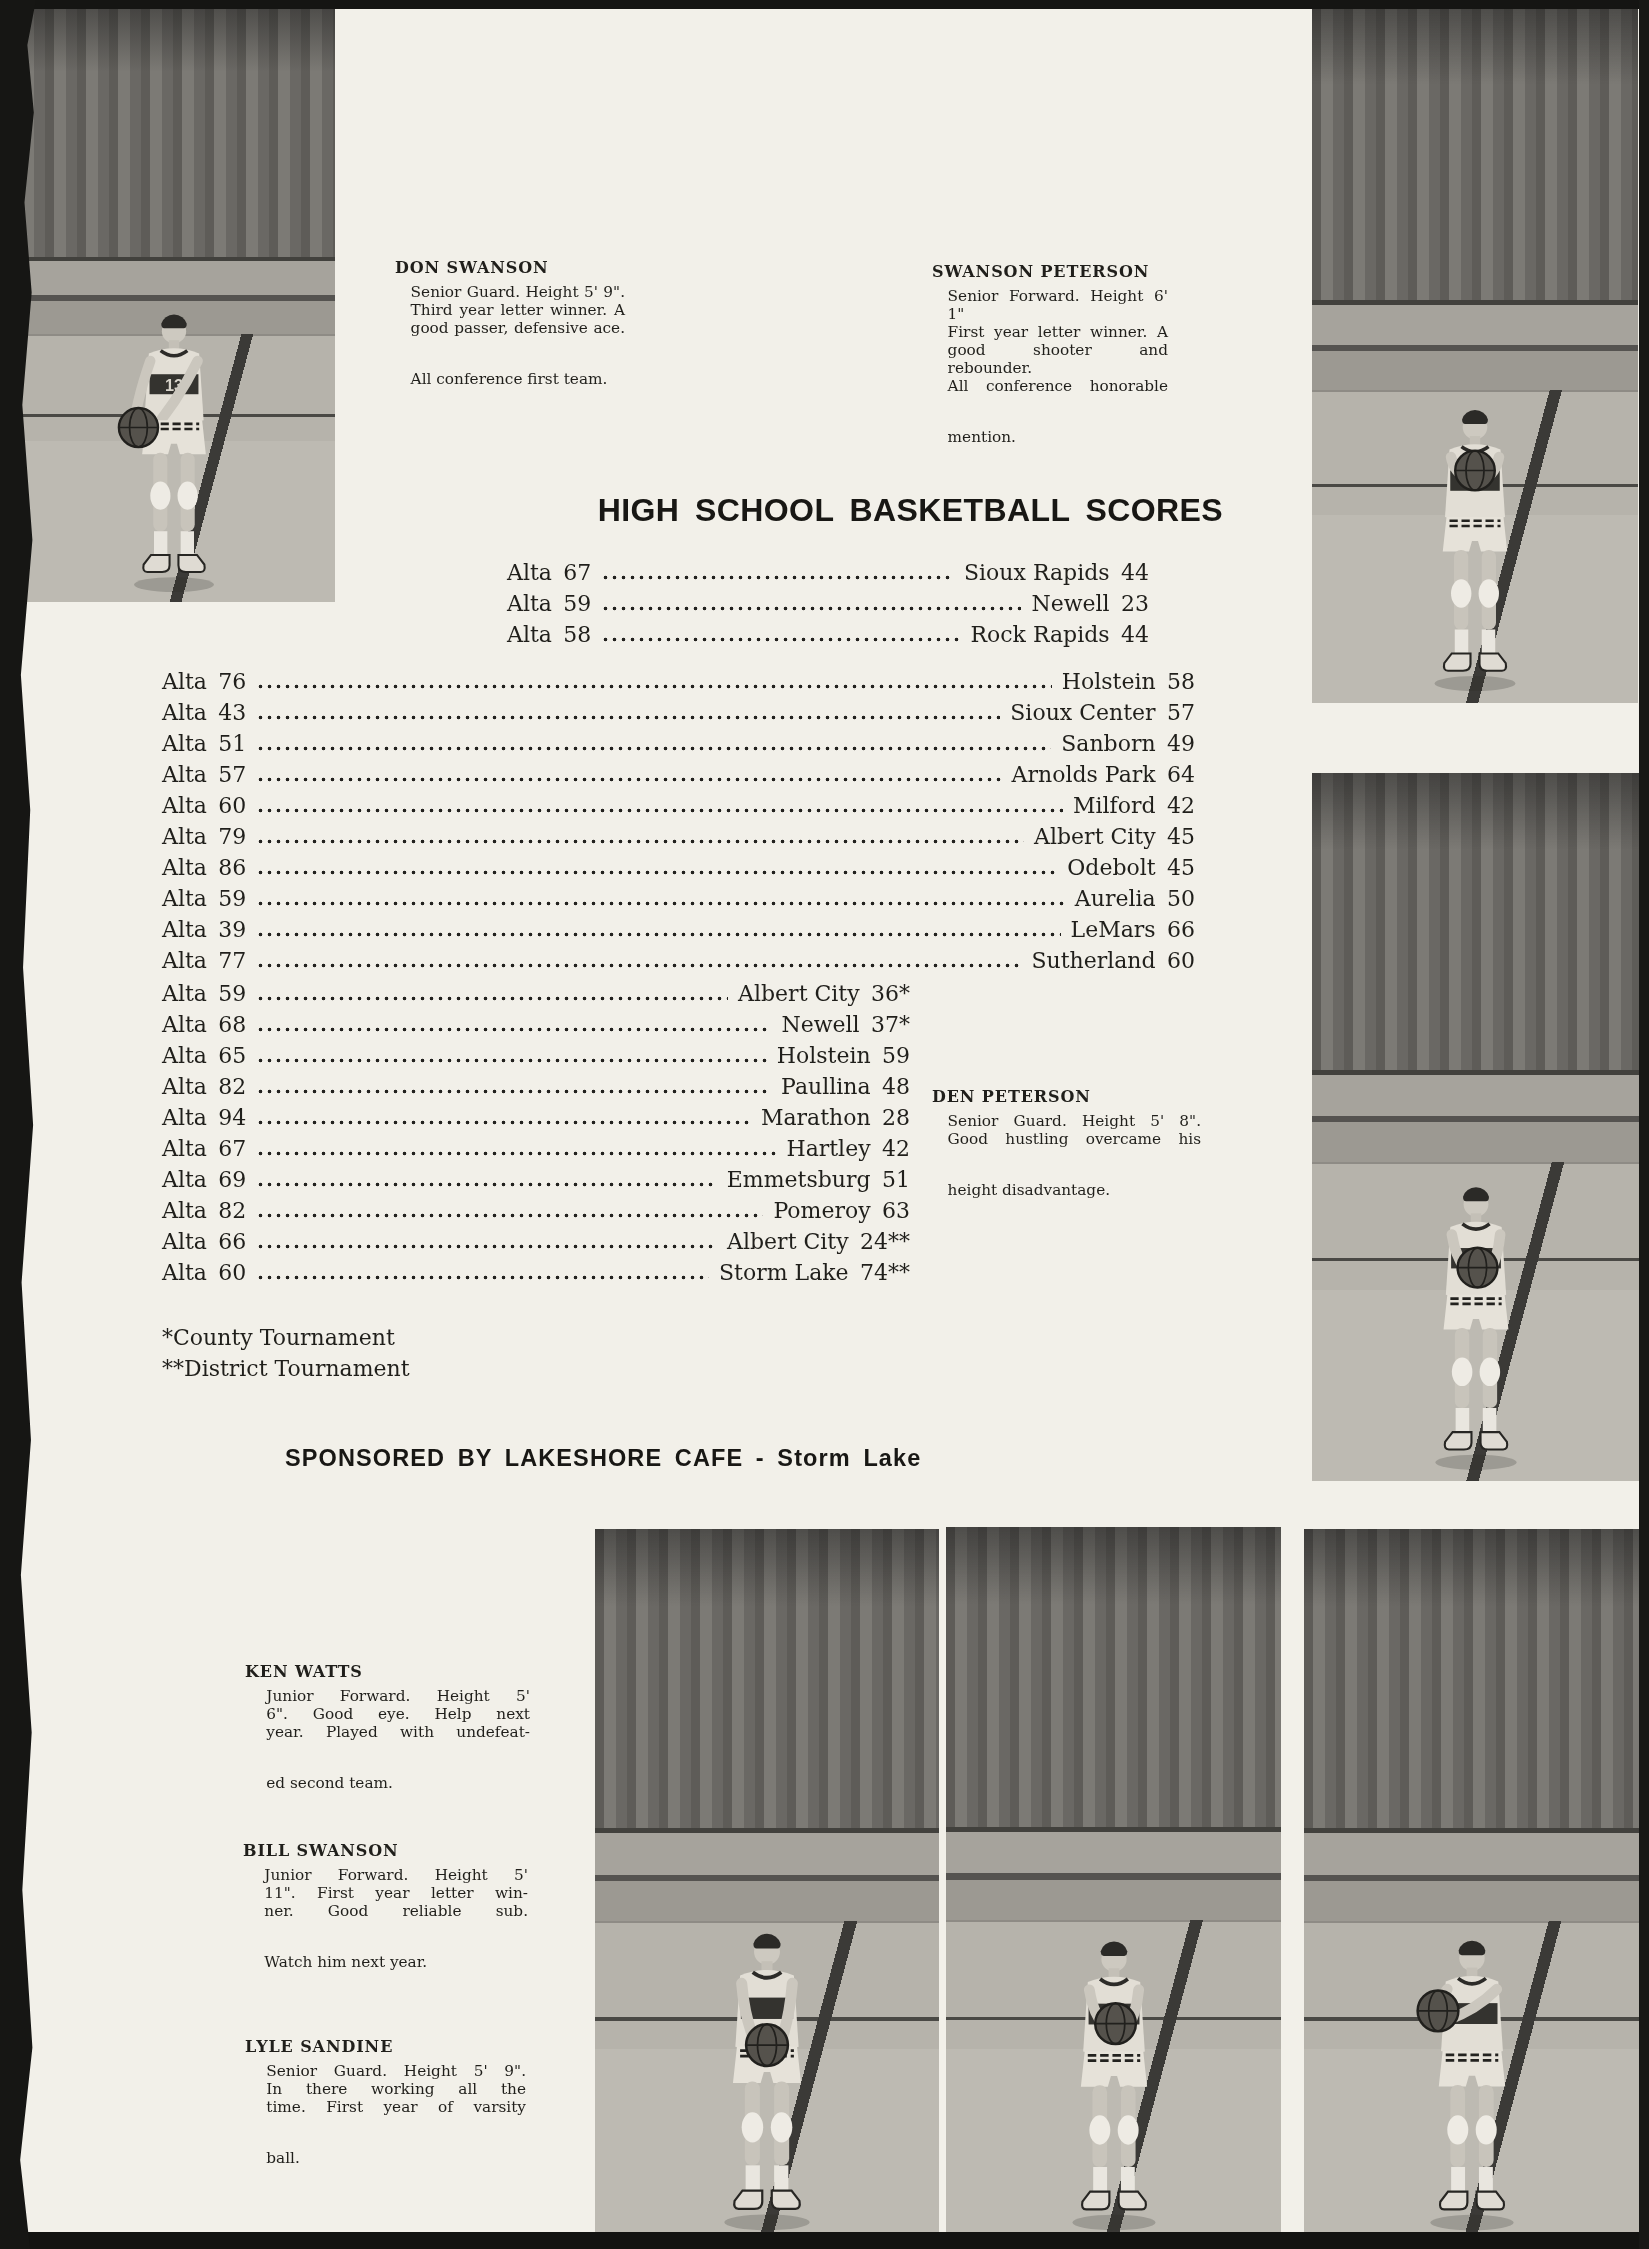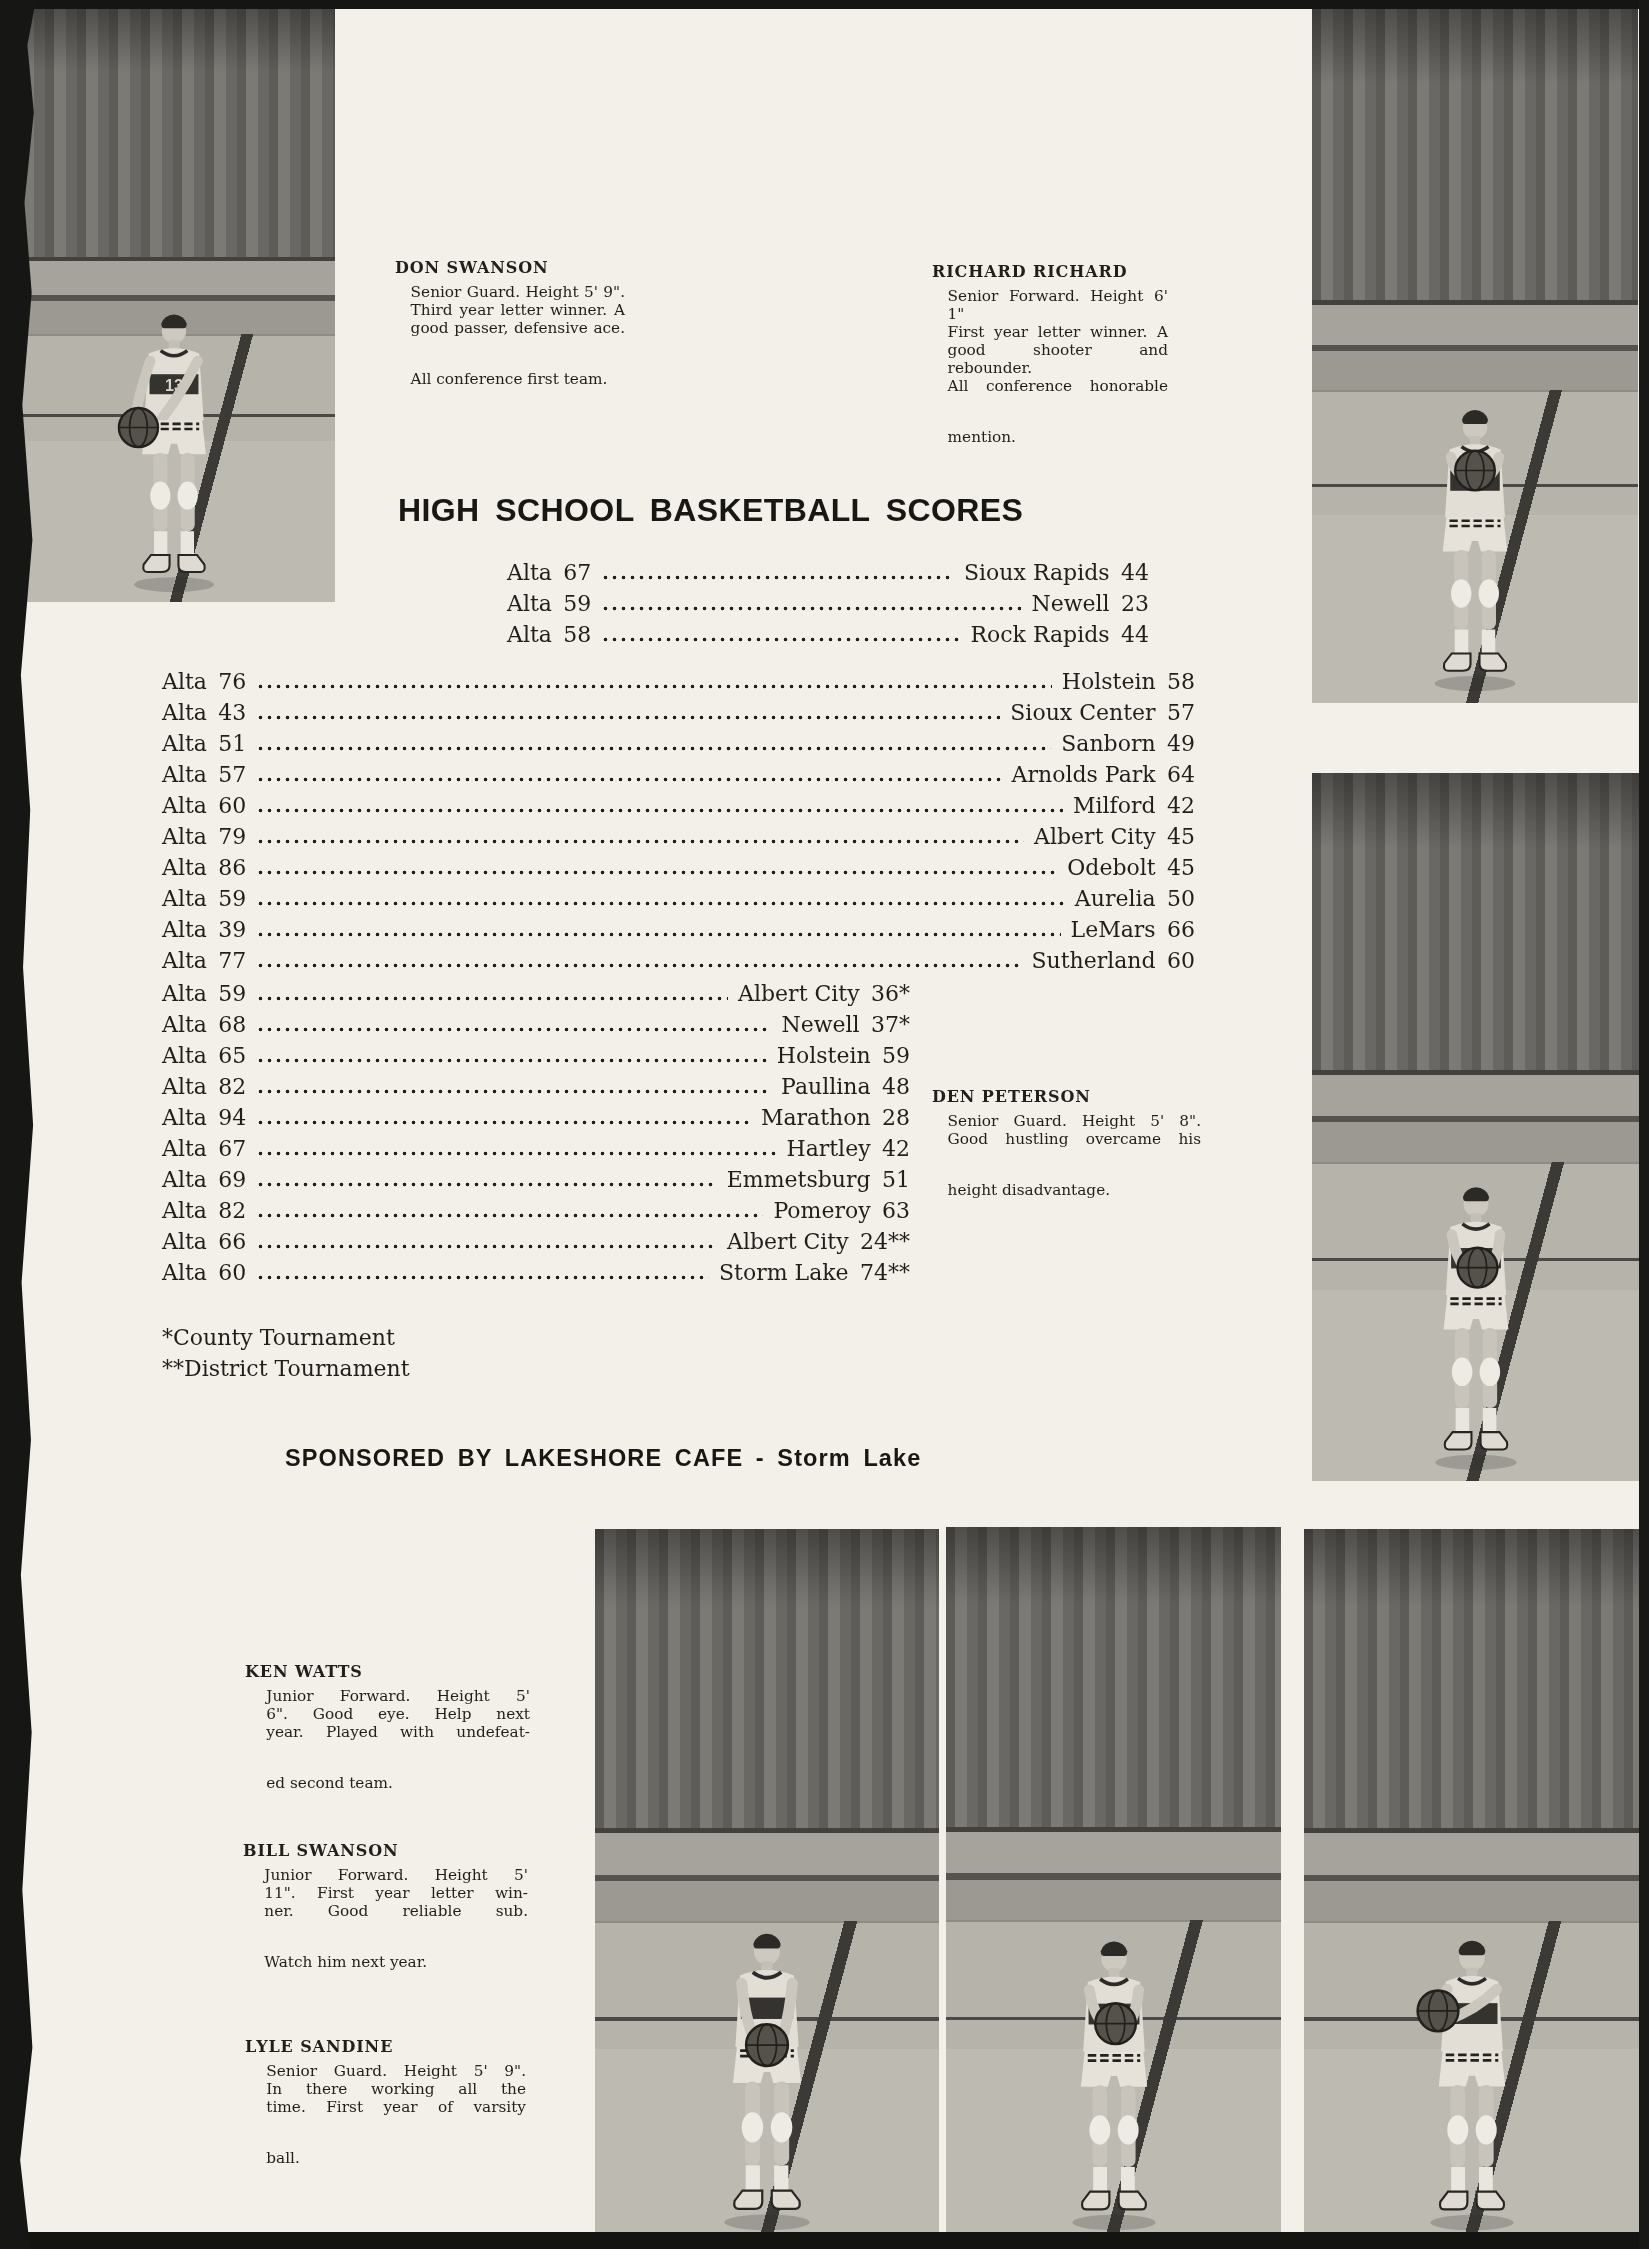--- a/index.html
+++ b/index.html
@@ -37,21 +37,21 @@
   .ph-floor{position:absolute;left:0;right:0;top:55%;bottom:0;
     background-image:
       linear-gradient(105deg,transparent 0 58%,#3b3a37 58% 61%,transparent 61%),
       linear-gradient(to bottom,transparent 0 30%,#4a4945 30% 31%,transparent 31%),
       linear-gradient(to bottom,#8e8b85 0 2.1px,#b6b3ab 2.1px 40%,#bdbab2 40% 100%);}
   .ph-player{position:absolute;left:50%;bottom:1%;width:46%;height:92%;transform:translateX(-50%);}
 
   
   .title{
     position:absolute;left:398px;top:492px;width:825px;margin:0;
-    text-align:left;font-family:"Liberation Sans",sans-serif;font-weight:bold;
+    text-align:right;font-family:"Liberation Sans",sans-serif;font-weight:bold;
     font-size:32px;letter-spacing:0.4px;word-spacing:6.4px;color:#181714;z-index:2;
   }
   .sponsor{
     position:absolute;left:285px;top:1445px;width:846px;
     font-family:"Liberation Sans",sans-serif;font-weight:bold;font-size:23.5px;
     letter-spacing:1.1px;word-spacing:5px;color:#181714;z-index:2;
   }
 
   
   .scores{position:absolute;z-index:2;font-size:22px;}
@@ -271,21 +271,21 @@
   <section class="bio-block blk-don">
     <h3>DON SWANSON</h3>
     <div class="bio-lines">
         <div class="bio-line">Senior Guard. Height 5' 9".</div>
         <div class="bio-line">Third year letter winner. A</div>
         <div class="bio-line">good passer, defensive ace.</div>
         <div class="bio-line last">All conference first team.</div>
       </div>
   </section>
   <section class="bio-block blk-richard">
-    <h3>RICHARD RICHARD</h3>
+    <h3>SWANSON PETERSON</h3>
     <div class="bio-lines">
         <div class="bio-line">Senior Forward. Height 6' 1"</div>
         <div class="bio-line">First year letter winner. A</div>
         <div class="bio-line">good shooter and rebounder.</div>
         <div class="bio-line">All conference honorable</div>
         <div class="bio-line last">mention.</div>
       </div>
   </section>
 
   <h1 class="title">HIGH SCHOOL BASKETBALL SCORES</h1>

